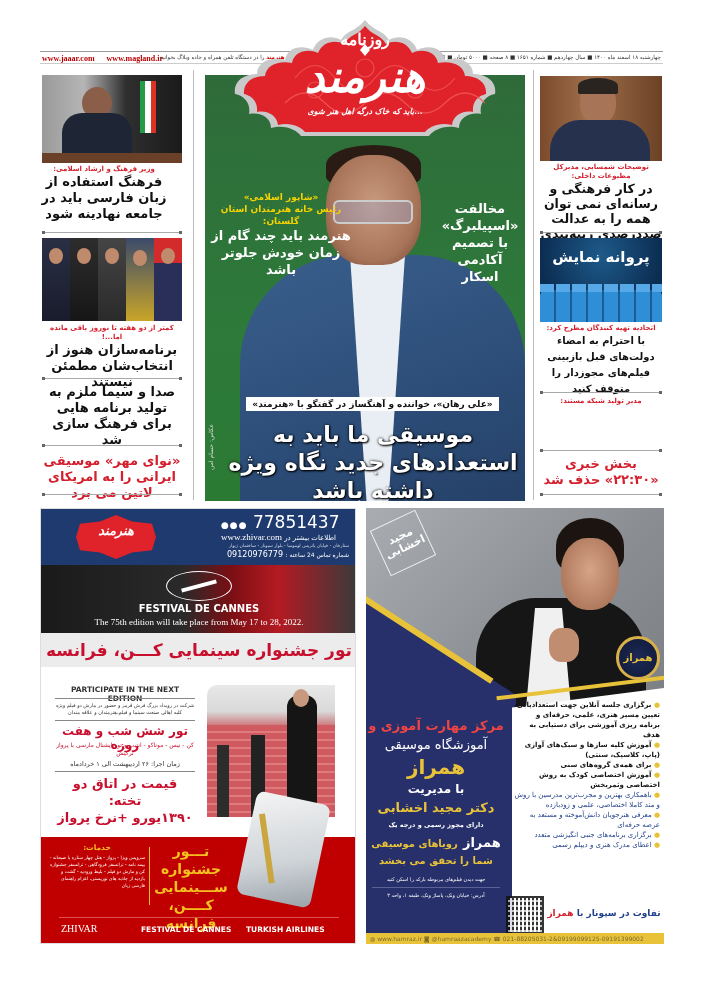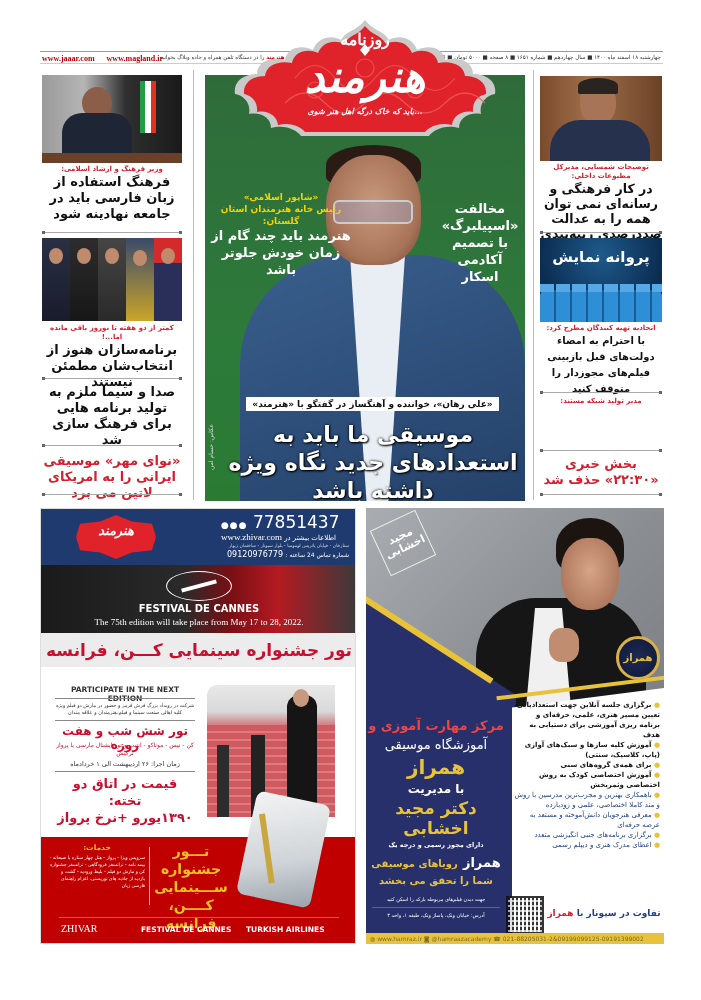--- a/index.html
+++ b/index.html
@@ -105,21 +105,21 @@
 </div>
 
 <div class="col-line" style="left:193px;top:70px;height:430px"></div>
 
 <div class="imgbox" style="left:42px;top:75px;width:140px;height:88px;background:linear-gradient(90deg,#9a9a9a 0%,#b5b5b5 30%,#2f2f2f 60%,#1a1a1a 100%)">
   <div style="position:absolute;left:40px;top:12px;width:30px;height:32px;border-radius:50%;background:#8a5e48"></div>
   <div style="position:absolute;left:20px;top:38px;width:70px;height:50px;background:#1e2636;border-radius:20px 20px 0 0"></div>
   <div style="position:absolute;left:98px;top:6px;width:16px;height:52px;background:linear-gradient(90deg,#239b47 33%,#fff 33%,#fff 66%,#d32 66%)"></div>
   <div style="position:absolute;left:0;top:78px;width:140px;height:10px;background:#6a4128"></div>
 </div>
-<div class="abs rtl" style="left:42px;top:165px;width:140px">
+<div class="abs rtl" style="left:34px;top:165px;width:140px">
   <div class="kicker">وزیر فرهنگ و ارشاد اسلامی:</div>
   <div class="headline">فرهنگ استفاده از زبان فارسی باید در جامعه نهادینه شود</div>
 </div>
 <div class="sep" style="left:42px;top:232px;width:140px"></div>
 
 <div class="imgbox" style="left:42px;top:238px;width:140px;height:83px;background:#222">
   <div style="position:absolute;left:0;top:0;width:28px;height:83px;background:linear-gradient(#2a2f44,#181c2c)"></div>
   <div style="position:absolute;left:28px;top:0;width:28px;height:83px;background:linear-gradient(#2d2d2d,#161616)"></div>
   <div style="position:absolute;left:56px;top:0;width:28px;height:83px;background:linear-gradient(#454545,#2a2a2a)"></div>
   <div style="position:absolute;left:84px;top:0;width:28px;height:83px;background:linear-gradient(#3b4a6b,#c9a528)"></div>
@@ -260,21 +260,21 @@
   <div class="bl" style="left:146px;top:180px;width:152px;height:245px;background:#fff;clip-path:polygon(0 8%,100% 0,100% 100%,0 100%)"></div>
   <div class="bl" style="left:130px;top:178px;width:170px;height:4px;background:#e8c33a;transform:rotate(-7deg)"></div>
 
   <div class="bl" style="left:250px;top:128px;width:44px;height:44px;border-radius:50%;background:radial-gradient(#1e2a56,#0f1838);border:3px solid #d8b04a;color:#e8c33a;font-size:10px;font-weight:bold;text-align:center;line-height:38px;direction:rtl">همراز</div>
 
   <div class="bl rtl" style="left:0;top:208px;width:140px">
     <div style="color:#ef4444;font-weight:bold;font-size:13px;line-height:19px">مرکز مهارت آموزی و</div>
     <div style="color:#fff;font-weight:normal;font-size:13px;line-height:19px">آموزشگاه موسیقی</div>
     <div style="color:#e8c33a;font-weight:bold;font-size:20px;line-height:26px">همراز</div>
     <div style="color:#fff;font-weight:bold;font-size:12px;line-height:18px">با مدیریت</div>
-    <div style="color:#e8c33a;font-weight:bold;font-size:17px;line-height:20px">دکتر مجید اخشابی</div>
+    <div style="color:#e8c33a;font-weight:bold;font-size:13px;line-height:20px">دکتر مجید اخشابی</div>
     <div style="color:#fff;font-size:6.5px;line-height:14px;font-weight:bold">دارای مجوز رسمی و درجه یک</div>
     <div style="margin-top:2px;line-height:15px">
       <span style="color:#fff;font-weight:bold;font-size:13px">همراز</span>
       <span style="color:#e8c33a;font-weight:bold;font-size:10px">رویاهای موسیقی شما را تحقق می بخشد</span>
     </div>
     <div style="color:#fff;font-size:5px;line-height:10px;margin-top:6px">جهت دیدن فیلم‌های مربوطه بارکد را اسکن کنید</div>
     <div style="height:1px;background:#5a6296;margin:3px 6px"></div>
     <div style="color:#fff;font-size:5px;line-height:8px">آدرس: خیابان ونک، پاساژ ونک، طبقه ۱، واحد ۳</div>
   </div>
 

